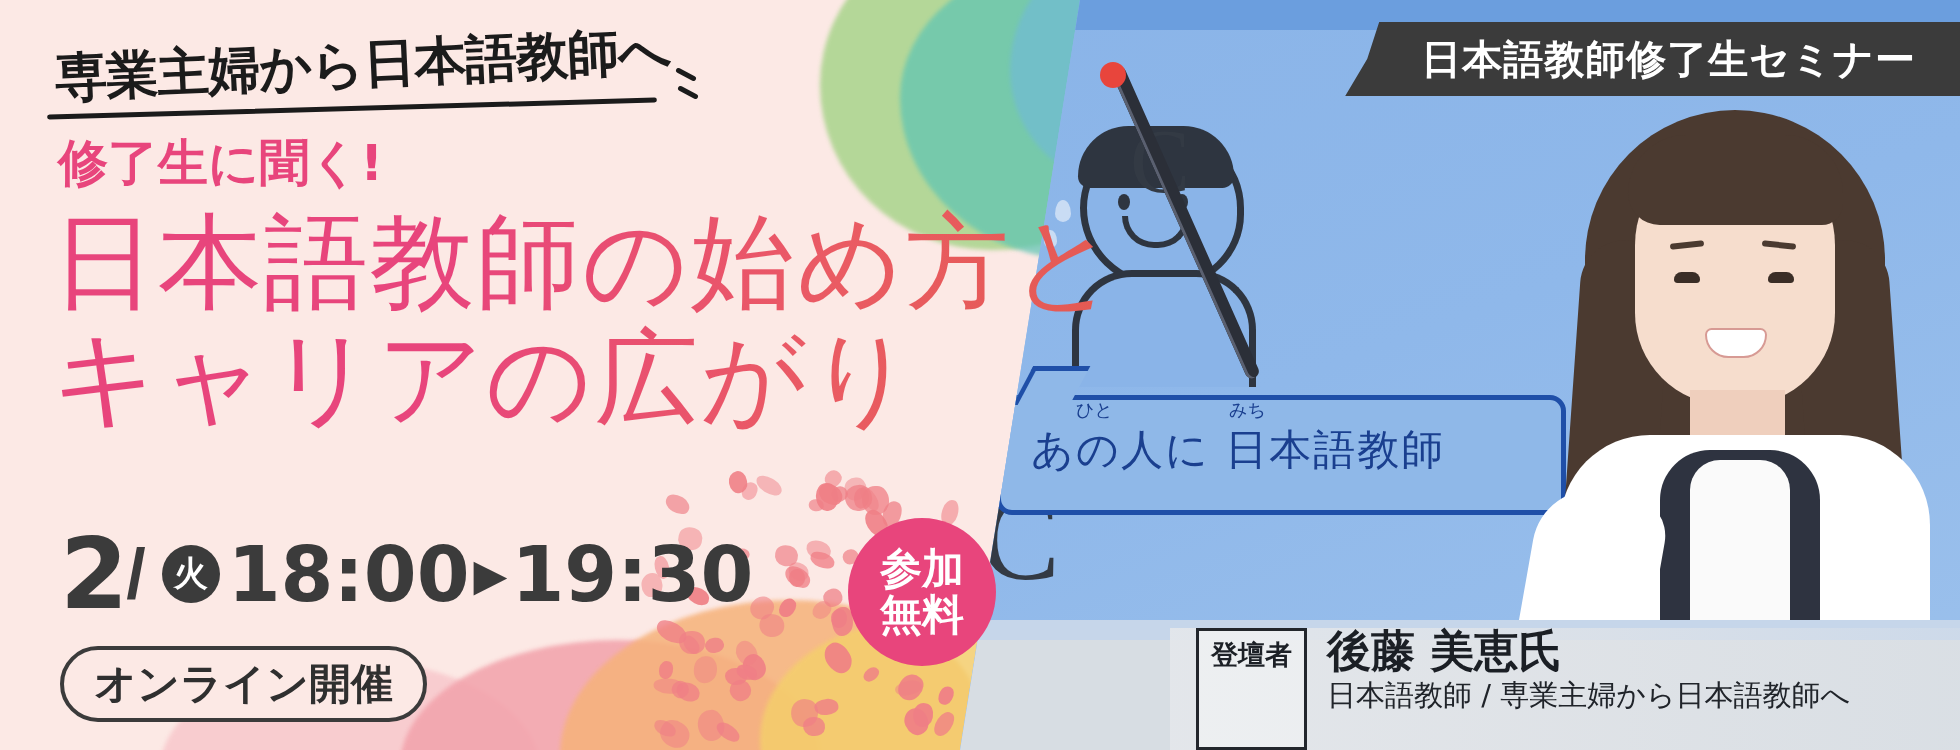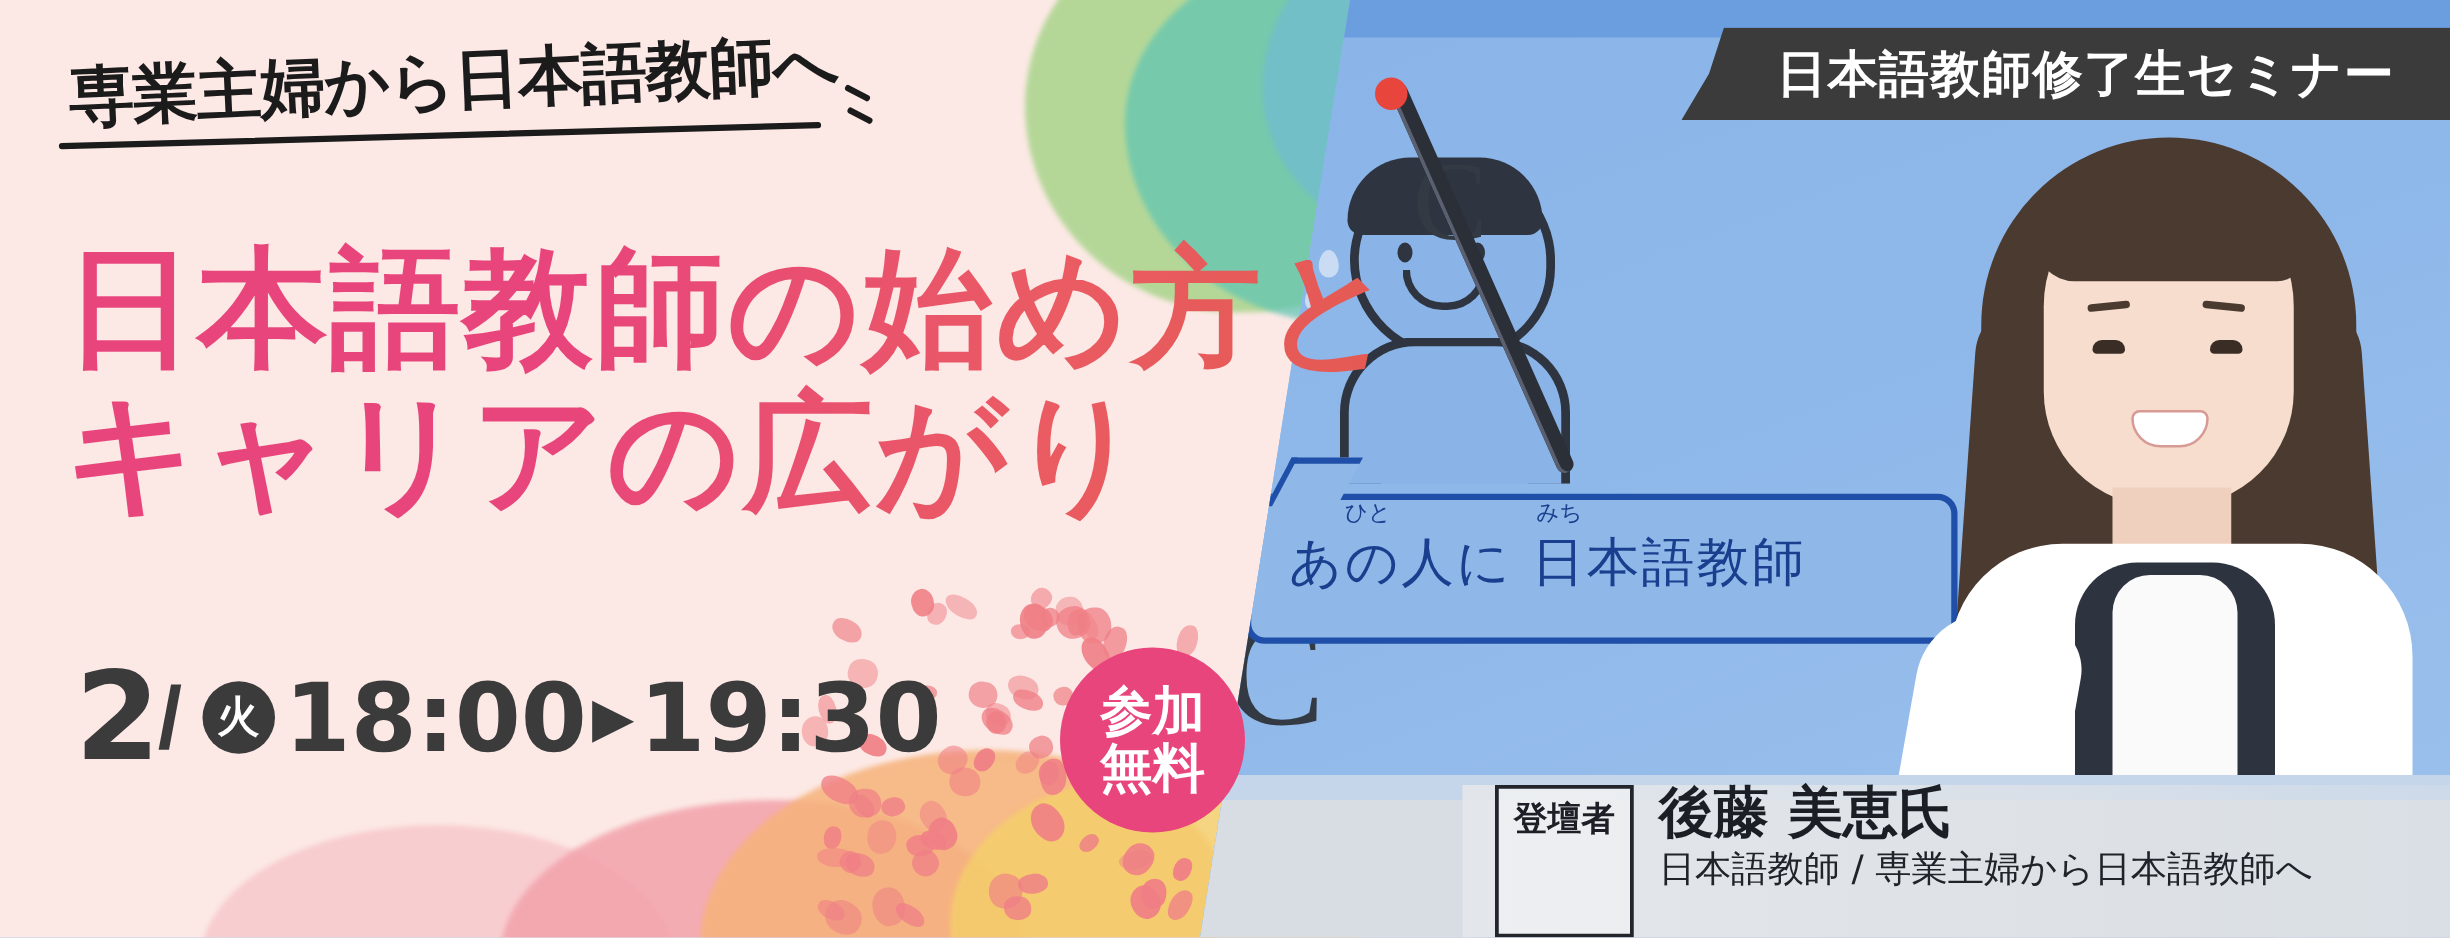--- a/index.html
+++ b/index.html
@@ -131,21 +131,21 @@
   .handline{position:absolute;left:55px;top:30px;width:680px;}
   .handline .t{font-size:52px;color:#1b1b1b;font-family:"DejaVu Serif",serif;font-weight:bold;
         letter-spacing:-1px;transform:rotate(-2.6deg);display:inline-block;white-space:nowrap;}
   .handline .ul{position:absolute;left:-8px;top:76px;width:610px;height:5px;background:#1b1b1b;
         border-radius:4px;transform:rotate(-1.6deg);}
   .tick{position:absolute;left:620px;top:38px;width:34px;height:36px;}
   .tick i{position:absolute;display:block;width:22px;height:5px;background:#1b1b1b;border-radius:3px;}
 
   .sub{position:absolute;left:58px;top:130px;font-size:50px;color:#e8457c;font-weight:bold;
         letter-spacing:0px;font-family:"DejaVu Sans",sans-serif;white-space:nowrap;}
-  .title{position:absolute;left:52px;top:188px;font-size:104px;font-weight:bold;line-height:1.12;
+  .title{position:absolute;left:52px;top:204px;font-size:104px;font-weight:normal;line-height:1.12;
         letter-spacing:2px;font-family:"DejaVu Sans",sans-serif;white-space:nowrap;
         background:linear-gradient(100deg,#e8457c 0%,#e8457c 38%,#ea5b63 72%,#e35a50 100%);
         -webkit-background-clip:text;background-clip:text;color:transparent;}
   .title .l2{display:block;}
 
   .datebar{position:absolute;left:60px;top:525px;display:flex;align-items:center;}
   .d-big{font-size:98px;color:#3b3b3b;font-weight:bold;line-height:1;letter-spacing:-2px;
         font-family:"DejaVu Sans",sans-serif;}
   .d-slash{font-size:70px;color:#3b3b3b;font-weight:bold;}
   .d-day{width:58px;height:58px;border-radius:50%;background:#3b3b3b;color:#fff;font-size:34px;
@@ -315,34 +315,36 @@
 
   <div class="handline">
     <span class="t">専業主婦から日本語教師へ</span>
     <span class="ul"></span>
     <span class="tick">
       <i style="left:0;top:4px;transform:rotate(28deg)"></i>
       <i style="left:2px;top:22px;transform:rotate(28deg)"></i>
     </span>
   </div>
 
+  <div class="sub">修了生に聞く!</div>
 
   <div class="title">
     <span class="l2">日本語教師の始め方と</span>
     <span class="l2">キャリアの広がり</span>
   </div>
 
   <div class="datebar">
     <span class="d-big">2</span>
     <span class="d-slash">/</span>
     <span class="d-day">火</span>
     <span class="d-time">18:00</span>
     <span class="d-arrow">▶</span>
     <span class="d-time">19:30</span>
   </div>
 
+  <div class="pill">オンライン開催</div>
 
   <div class="free">
     <span>参加</span>
     <span>無料</span>
   </div>
 
 </div>
 
 </body></html>

